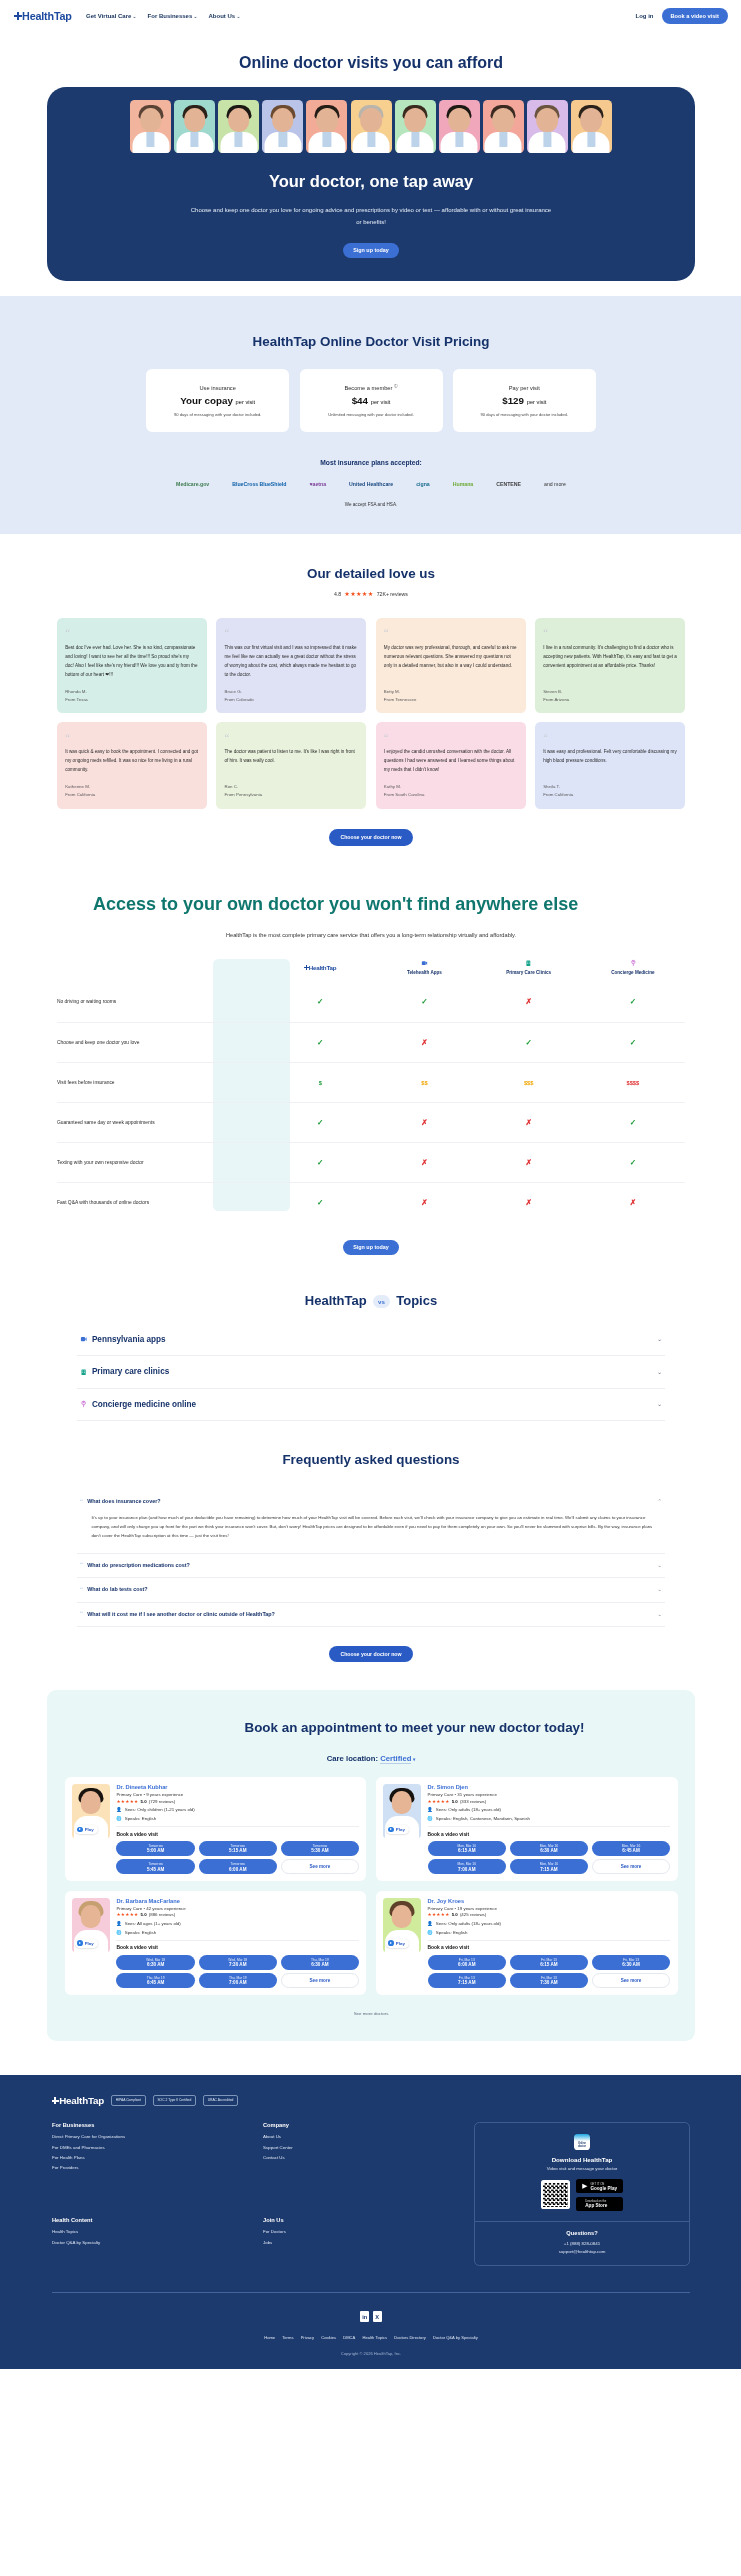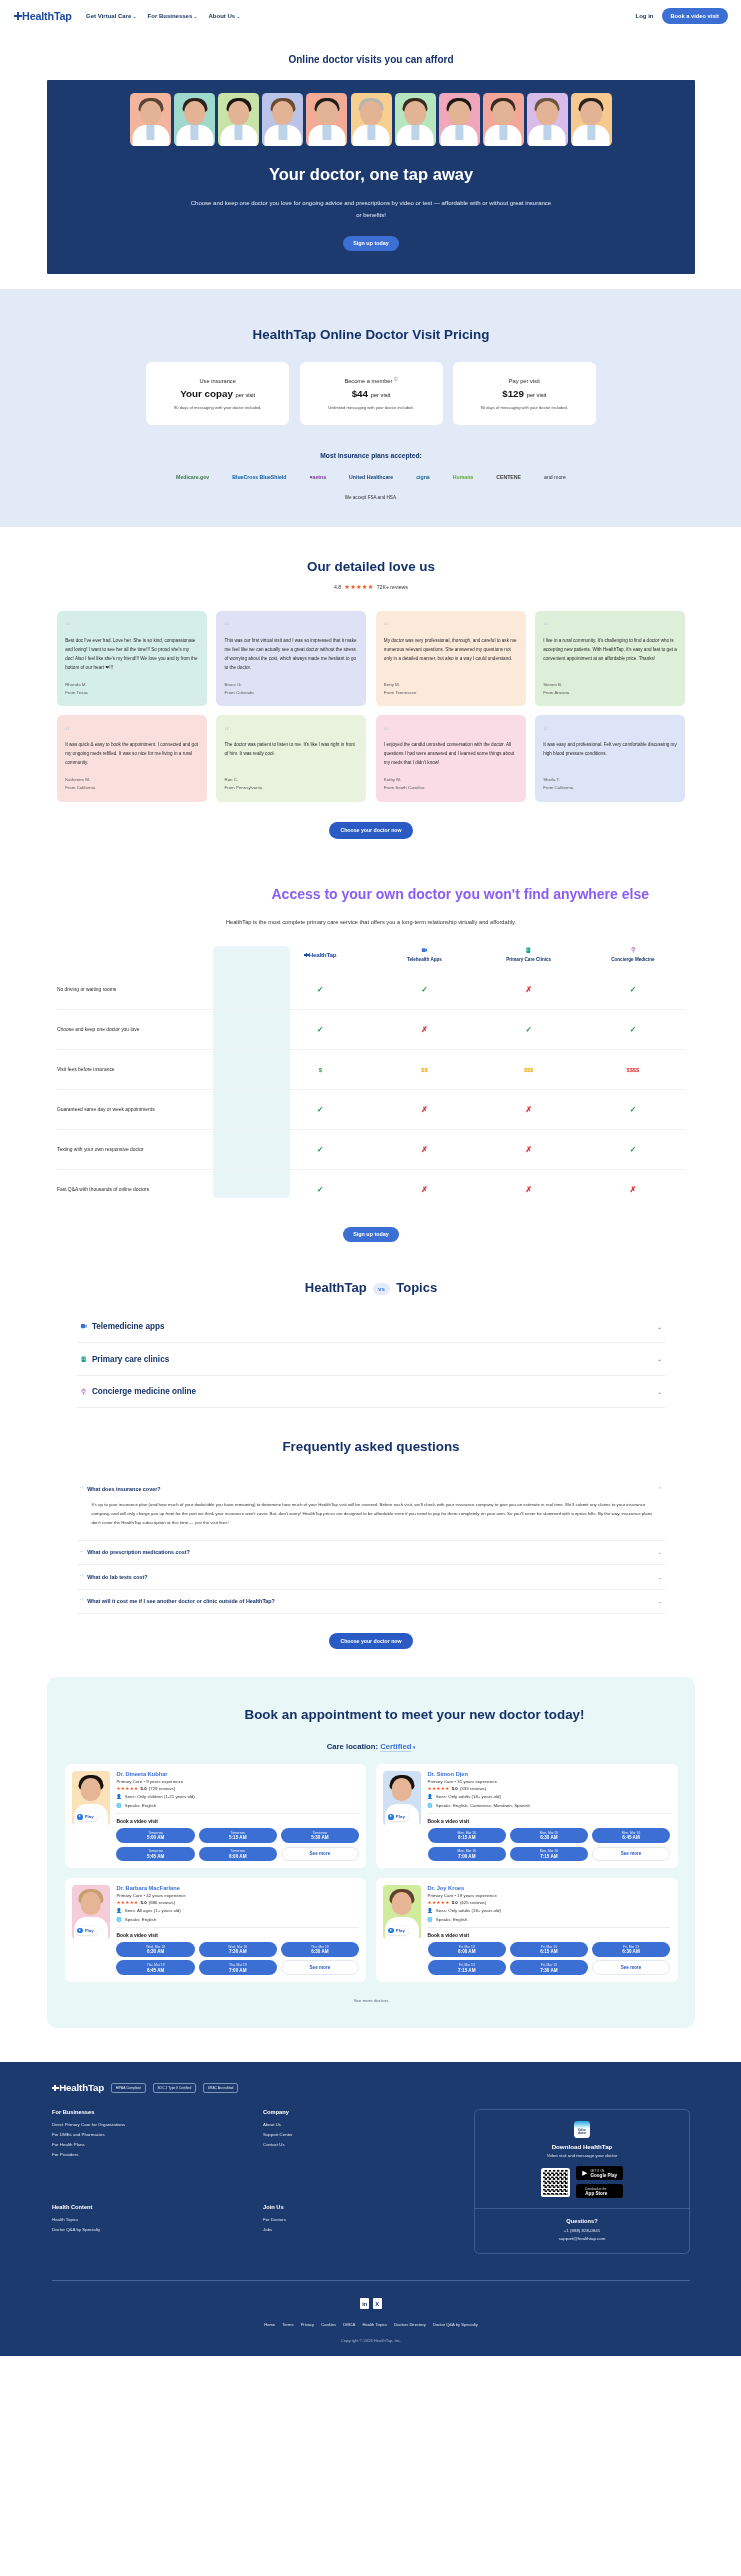--- a/index.html
+++ b/index.html
@@ -24,25 +24,25 @@
   .nav-right { margin-left:auto; display:flex; align-items:center; gap:8.2px; }
   .login { font-size:6px; color:#16325c; text-decoration:none; font-weight:600; }
   .btn-primary {
     background:#3b6fd4; color:#fff; border:none; border-radius:10.3px;
     font-size:5.7px; font-weight:700; padding:4.6px 8.8px; cursor:pointer;
     font-family:"Liberation Sans", sans-serif; white-space:nowrap;
   }
 
   
   h1.page-title {
-    text-align:center; font-size:10px; font-weight:700; color:#16326a;
+    text-align:center; font-size:16px; font-weight:700; color:#16326a;
     margin:21.6px 0 15.5px;
   }
   .hero {
-    background:#1d3a6e; border-radius:1px; margin:6px 47px;
+    background:#1d3a6e; border-radius:19px; margin:6px 47px;
     padding:13.4px 0 23px; text-align:center; overflow:hidden;
   }
   .doc-strip { display:flex; gap:3.1px; justify-content:center; padding:0 9.3px; }
   .doc-strip .face { width:41px; height:53px; border-radius:4.6px; position:relative; overflow:hidden; flex-shrink:0; }
   .doc-strip .face .head { position:absolute; left:50%; top:7.2px; transform:translateX(-50%); width:21.6px; height:24px; border-radius:50% 50% 46% 46%; background:#e2b395; }
   .doc-strip .face .hair { position:absolute; left:50%; top:4.1px; transform:translateX(-50%); width:25px; height:14.4px; border-radius:12.4px 12.4px 4.1px 4.1px; }
   .doc-strip .face .coat { position:absolute; left:50%; bottom:0; transform:translateX(-50%); width:37px; height:21.6px; border-radius:13.4px 13.4px 0 0; background:#fff; }
   .doc-strip .face .coat:after { content:""; position:absolute; left:50%; top:0; transform:translateX(-50%); width:8.2px; height:15.5px; background:#bcd3ea; }
   .hero h2 { color:#fff; font-size:16.5px; font-weight:700; margin:18.5px 0 14.4px; }
   .hero p { color:#e6eef8; font-size:6px; line-height:1.9; max-width:361px; margin:0 auto 14.4px; }
@@ -92,21 +92,21 @@
 
   .reviews .center-btn { text-align:center; margin-top:20.6px; }
   .btn-choose {
     background:#2a5bc4; color:#fff; border:none; border-radius:9.3px;
     font-size:5.2px; font-weight:700; padding:5.2px 11.3px; cursor:pointer;
     font-family:"Liberation Sans", sans-serif;
   }
 
   
   .compare { padding:28px 0 5.2px; }
-  .compare h2 { text-align:right; font-size:14px; font-weight:700; color:#8b5cf6; line-height:1.45; padding:0 93px; }
+  .compare h2 { text-align:left; font-size:18px; font-weight:700; color:#0f766e; line-height:1.45; padding:0 93px; }
   .compare .sub { text-align:center; font-size:5.7px; color:#333; margin-top:14.4px; }
   .ctable { margin:21.6px 57px 0; position:relative; }
   .chl-bg { position:absolute; left:156px; top:0; width:77px; bottom:11.3px; background:#e9f6f8; border-radius:5.2px; }
   .ctable table { width:100%; border-collapse:collapse; position:relative; }
   .ctable th { padding-bottom:7.2px; font-size:4.6px; font-weight:700; color:#16326a; }
   .ctable th .ic { display:block; margin:0 auto 2.6px; width:6.7px; height:8.2px; }
   .ctable th.lbl { width:156px; }
   .ctable th.c { width:77px; }
   .ctable td { height:40px; font-size:4.9px; color:#2a2a2a; border-top:0.5px solid #eef0f3; }
   .ctable tr:first-child td { border-top:none; }
@@ -475,21 +475,21 @@
   <span>HealthTap</span>
   <span class="pill">vs</span>
   <span>Topics</span>
 </div>
 <div class="acc">
   <div class="acc-item">
     <svg class="ic" viewBox="0 0 24 24">
         <rect x="3" y="5" width="14" height="14" rx="3" fill="#3b6fd4"></rect>
         <path d="M18 9l4-3v12l-4-3z" fill="#3b6fd4"></path>
       </svg>
-    <span class="t">Telemedicine apps</span>
+    <span class="t">Pennsylvania apps</span>
     <span class="chev">⌄</span>
   </div>
   <div class="acc-item">
     <svg class="ic" viewBox="0 0 24 24">
         <rect x="5" y="3" width="14" height="19" rx="1.5" fill="#15a38a"></rect>
         <rect x="8" y="7" width="2.5" height="2.5" fill="#fff"></rect>
         <rect x="13.5" y="7" width="2.5" height="2.5" fill="#fff"></rect>
         <rect x="8" y="12" width="2.5" height="2.5" fill="#fff"></rect>
         <rect x="13.5" y="12" width="2.5" height="2.5" fill="#fff"></rect>
       </svg>

